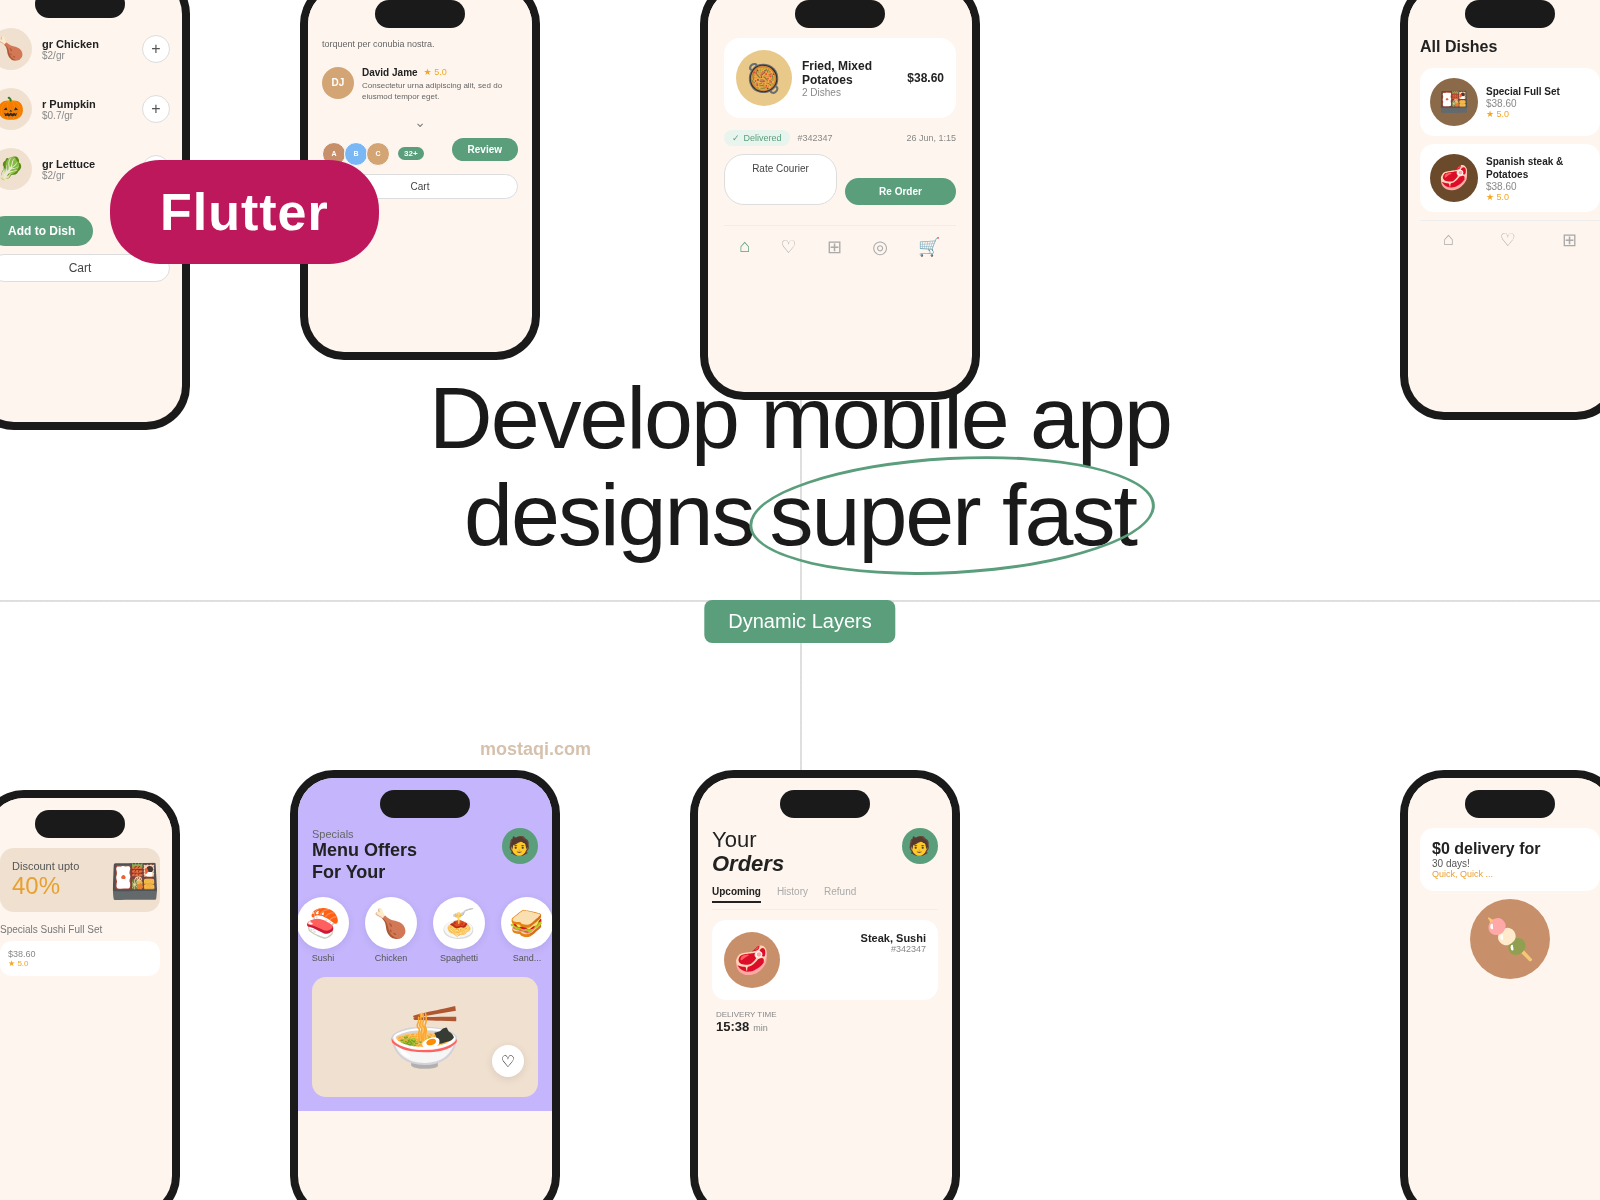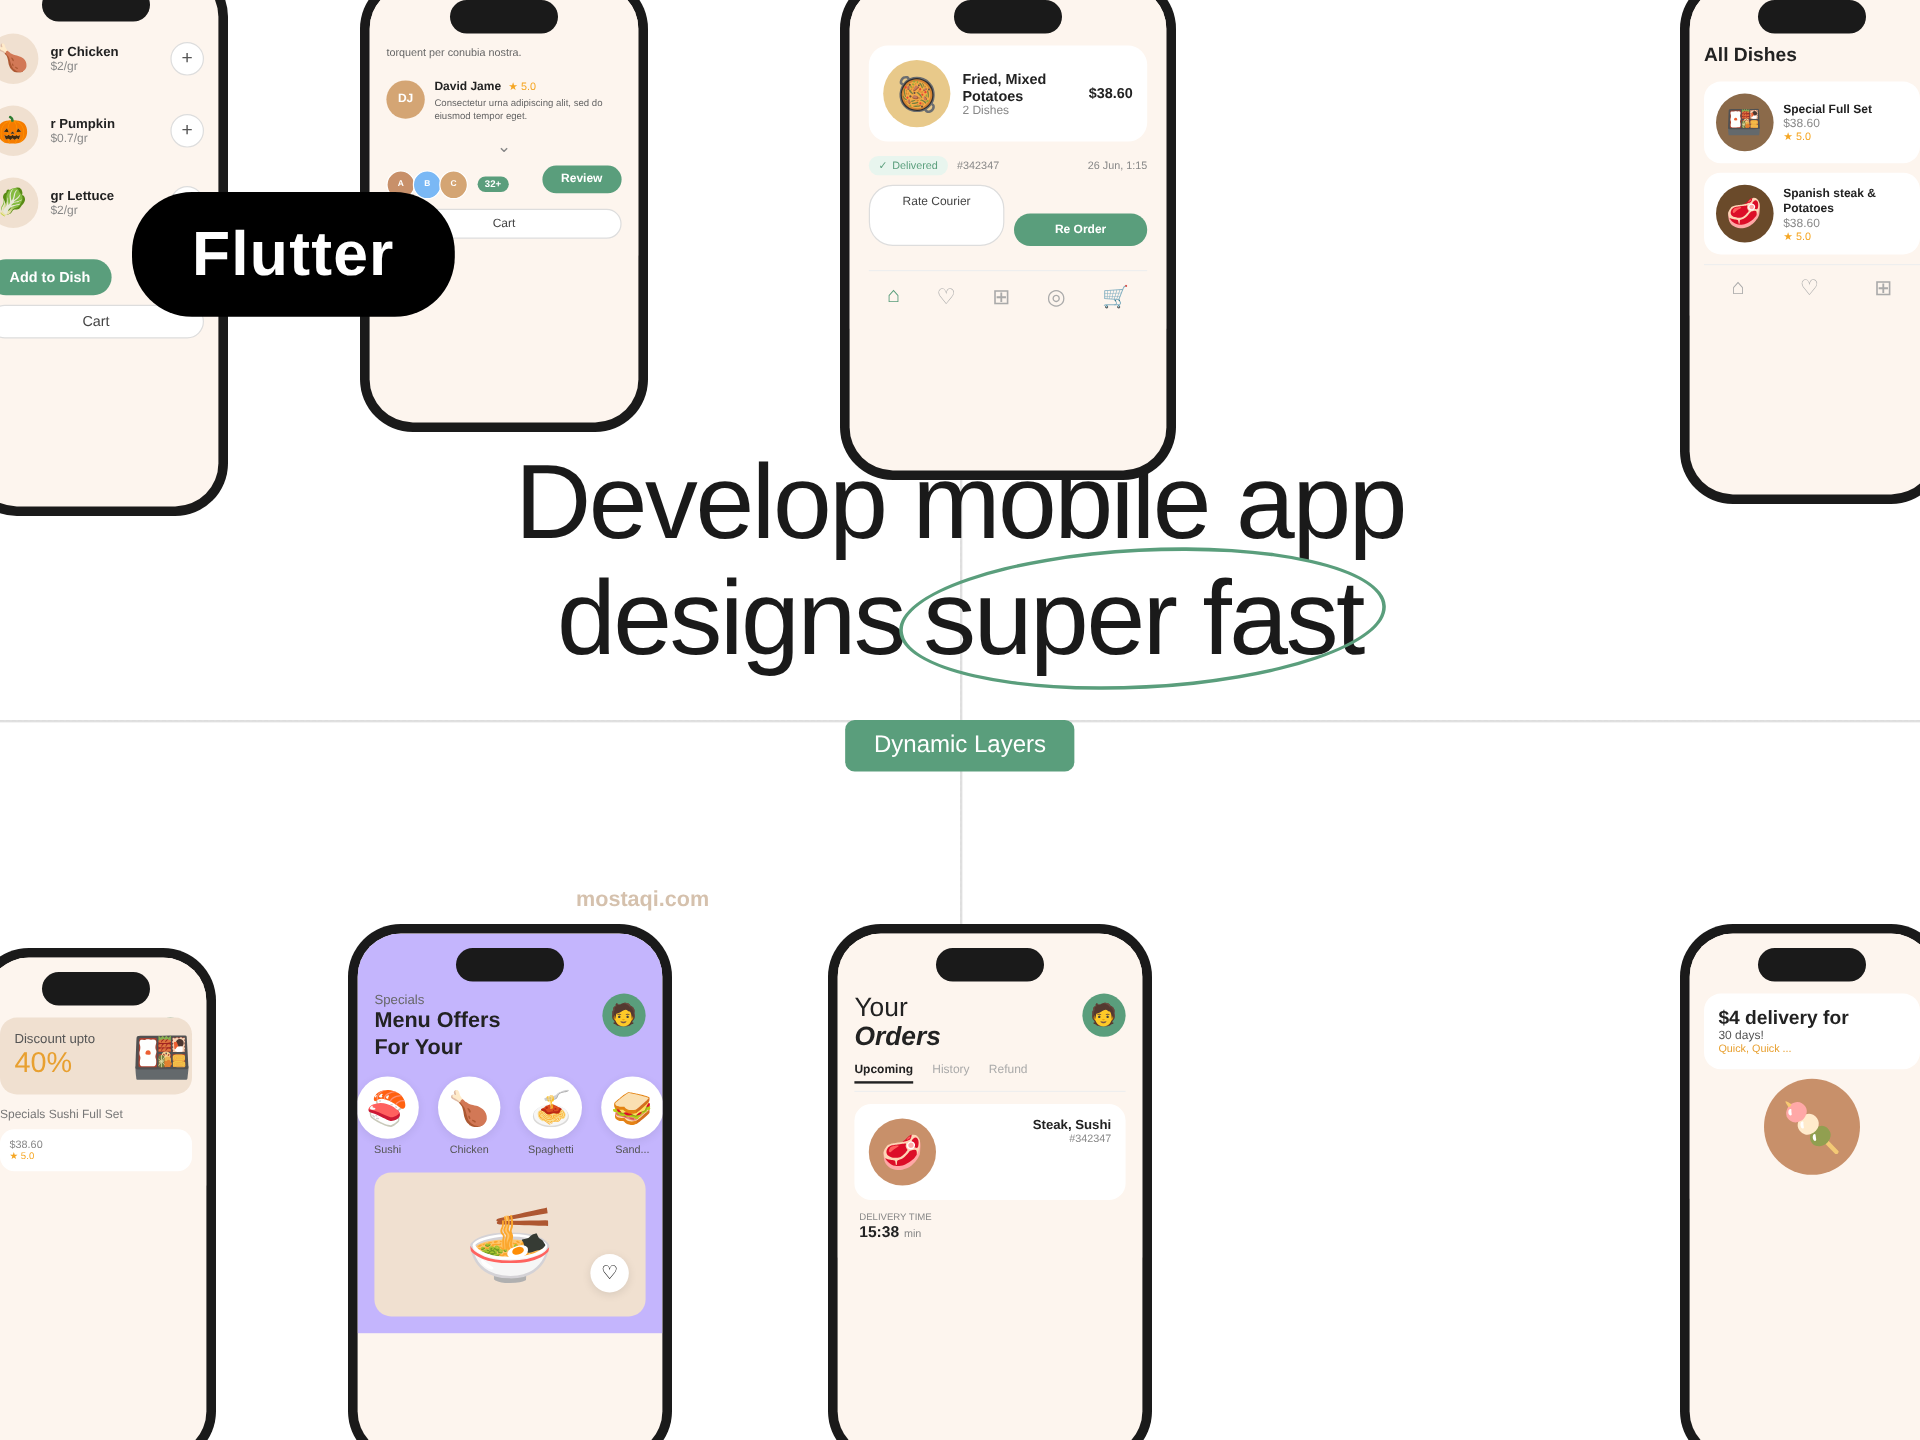--- a/index.html
+++ b/index.html
@@ -74,21 +74,21 @@
       border: 3px solid #5a9e7c;
       border-radius: 50%;
       transform: rotate(-3deg);
     }
 
     
     .flutter-badge {
       position: absolute;
       top: 160px;
       left: 110px;
-      background: #000000;
+      background: #be185d;
       color: white;
       font-size: 52px;
       font-weight: 700;
       padding: 22px 50px;
       border-radius: 50px;
       z-index: 10;
       letter-spacing: 1px;
     }
 
     
@@ -897,21 +897,21 @@
       </div>
     </div>
   </div>
 </div>
 
 <div class="phone phone-br">
   <div class="phone-screen">
     <div class="phone-notch"></div>
     <div class="screen-br">
       <div class="free-delivery-card">
-        <div class="free-delivery-price">$4 delivery for</div>
+        <div class="free-delivery-price">$0 delivery for</div>
         <div class="free-delivery-label">30 days!</div>
         <div class="free-delivery-sub">Quick, Quick ...</div>
       </div>
       <div class="dish-img-br">🍡</div>
     </div>
   </div>
 </div>
 
 <div class="mostaqi-mark">mostaqi.com</div>
 

